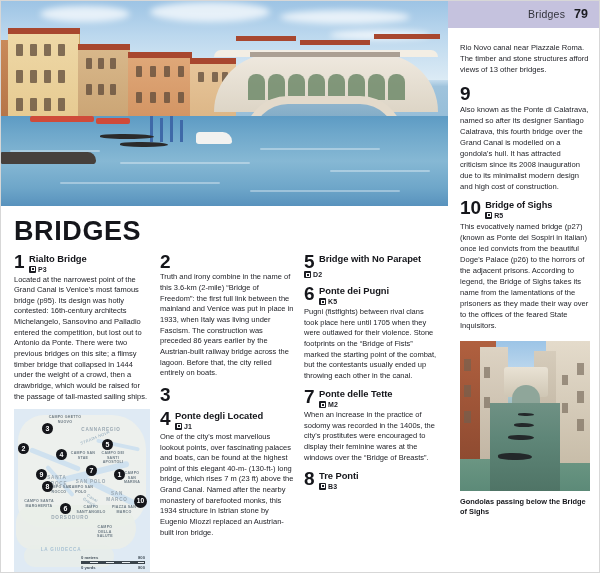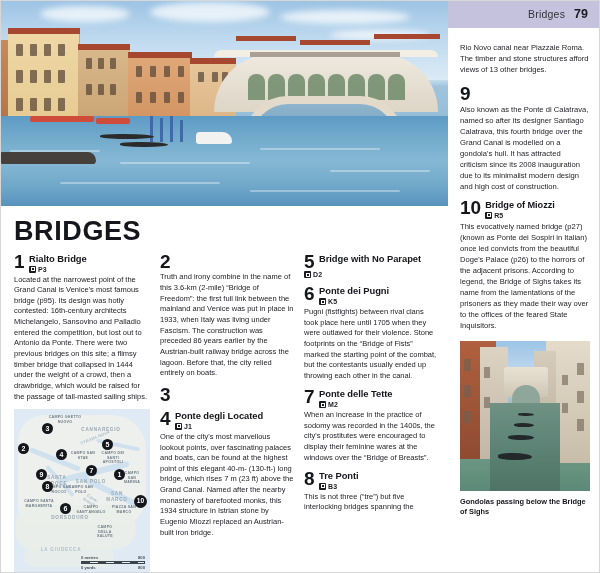--- a/index.html
+++ b/index.html
@@ -352,21 +352,21 @@
       <div class="entry-head">
         <div class="entry-num">9</div>
       </div>
       <div class="entry-body">Also known as the Ponte di Calatrava, named so after its designer Santiago Calatrava, this fourth bridge over the Grand Canal is modelled on a gondola's hull. It has attracted criticism since its 2008 inauguration due to its minimalist modern design and high cost of construction.</div>
     </div>
 
     <div class="entry">
       <div class="entry-head">
         <div class="entry-num wide">10</div>
         <div class="entry-titlewrap">
-          <div class="entry-title">Bridge of Miozzi</div>
+          <div class="entry-title">Bridge of Sighs</div>
           <div class="entry-ref">
             <span class="pin-icon"></span>
             <span class="entry-grid">R5</span>
           </div>
         </div>
       </div>
       <div class="entry-body">This evocatively named bridge (p27) (known as Ponte dei Sospiri in Italian) once led convicts from the beautiful Doge's Palace (p26) to the horrors of the adjacent prisons. According to legend, the Bridge of Sighs takes its name from the lamentations of the prisoners as they made their way over to the offices of the feared State Inquisitors.</div>
     </div>
 
     <div class="side-photo">
@@ -547,21 +547,20 @@
           <div class="entry-head">
             <div class="entry-num">8</div>
             <div class="entry-titlewrap">
               <div class="entry-title">Tre Ponti</div>
               <div class="entry-ref">
                 <span class="pin-icon"></span>
                 <span class="entry-grid">B3</span>
               </div>
             </div>
           </div>
-          <div class="entry-body">This is not three (“tre”) but five interlocking bridges spanning the</div>
         </div>
       </div>
 
     </div>
   </div>
 
   <div class="page-border"></div>
 </div>
 
 </body></html>

